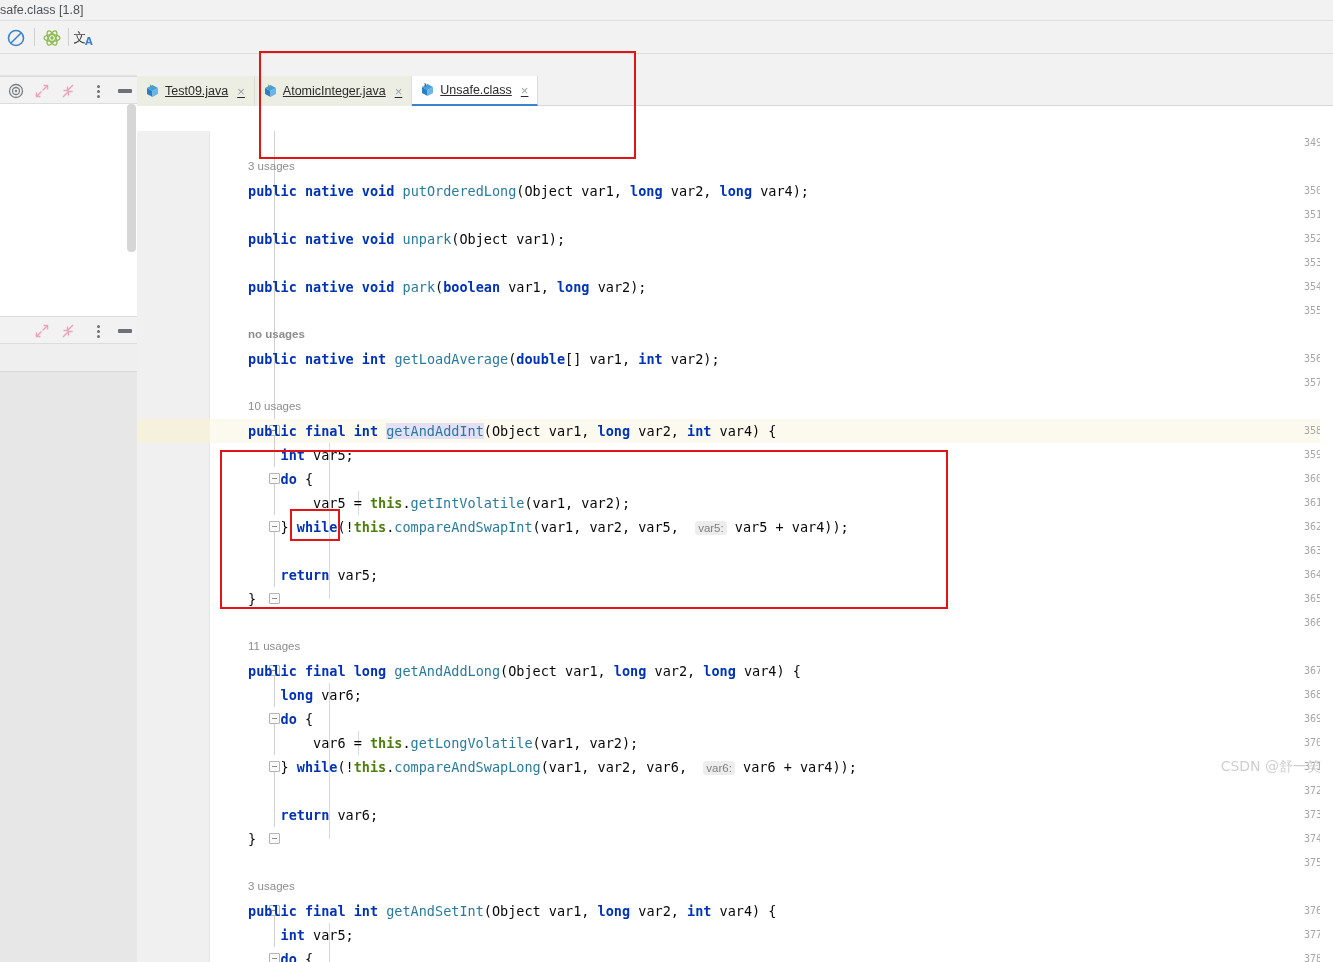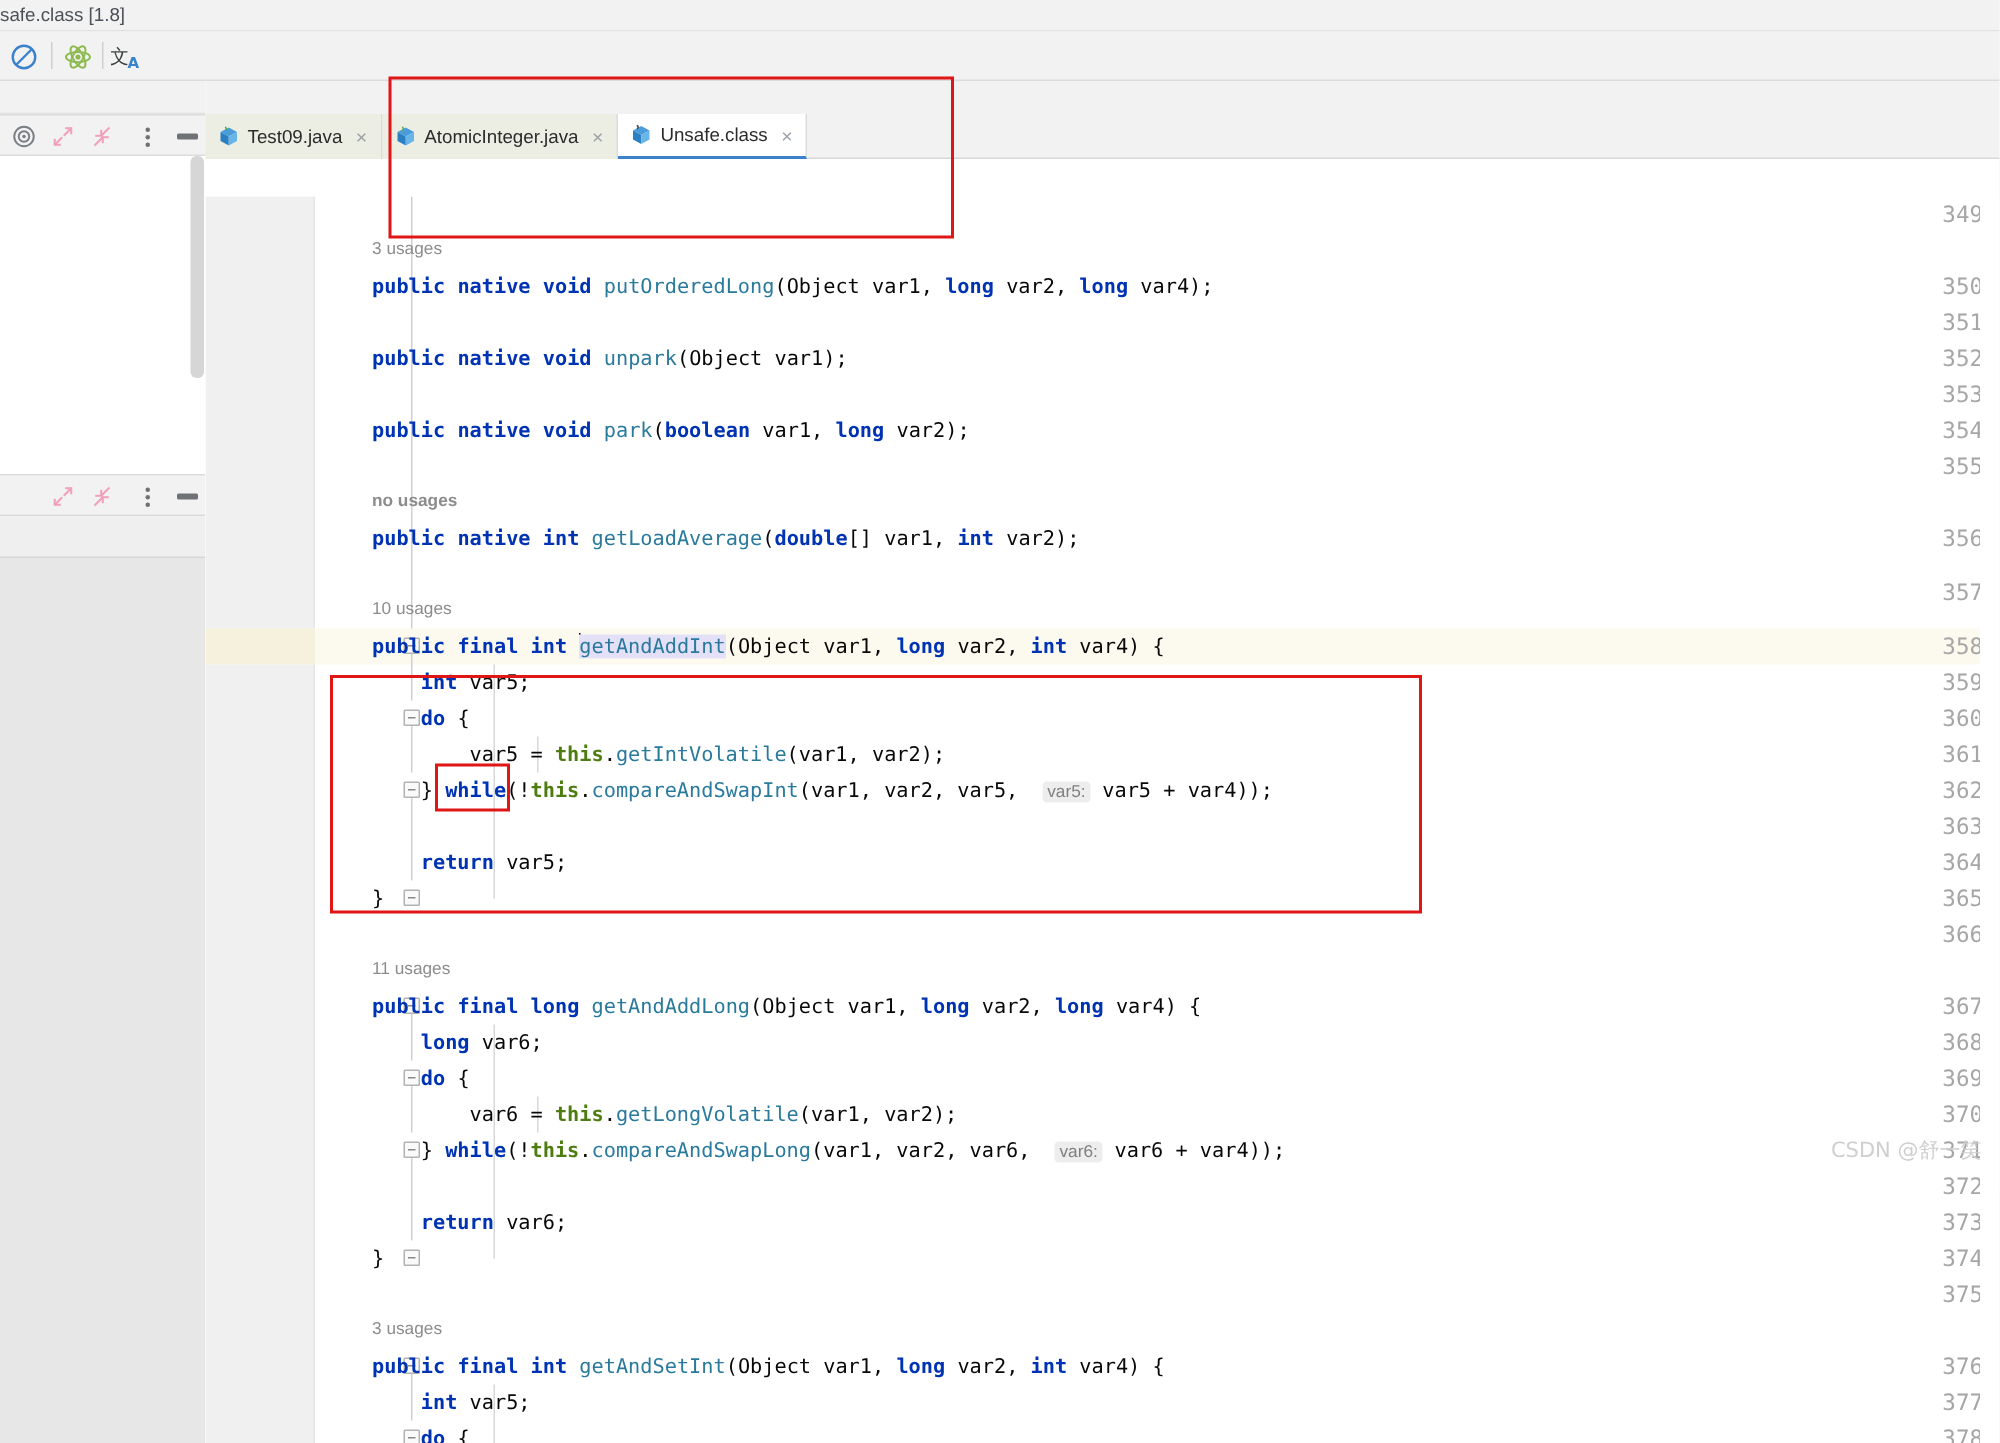--- a/index.html
+++ b/index.html
@@ -90,20 +90,21 @@
   .tabrow { position: absolute; left: 0; top: 22px; height: 30px; display: flex; align-items: stretch; }
   .tab {
     position: relative;
     display: flex; align-items: center; gap: 6px;
     padding: 0 9px 0 9px;
     height: 30px;
     font-size: 12.5px; color: #2b2b2b;
     border-right: 1px solid #dcdcdc;
     background: #eceee4;
     cursor: default;
+    text-decoration: underline;
   }
   .tab.active { background: #ffffff; border-bottom: 2px solid #3b82cc; }
   .tab .tab-close {
     font-size: 13px; color: #9aa0a6; margin-left: 3px; line-height: 1;
   }
   .tab .tab-label { white-space: nowrap; }
   .jicon { width: 13px; height: 14px; flex: 0 0 13px; }
 
   .notice {
     position: absolute; left: 0; top: 52px; width: 1196px; height: 25px;
@@ -124,21 +125,21 @@
     background: #f0f0f0;
   }
   .gutter-edge {
     position: absolute; left: 72px; top: 0; width: 1px; height: 831px; background: #e6e6e6;
   }
 
   .ln {
     position: absolute; right: 0; width: 73px;
     padding-right: 11px; text-align: right;
     font-family: "DejaVu Sans Mono", "Liberation Mono", monospace;
-    font-size: 15px; color: #a6a6a6;
+    font-size: 10px; color: #a6a6a6;
     height: 24px; line-height: 24px;
   }
   .rowhl {
     position: absolute; left: 0; width: 1196px; height: 24px;
     background: #fcfaef;
   }
   .rowhl-strip {
     position: absolute; left: 0; width: 73px; height: 24px; background: #f5f1dd;
   }
 
@@ -377,21 +378,21 @@
 
       <div id="line-numbers">
           <div class="ln" style="top: 0px;">349</div>
           <div class="ln" style="top: 48px;">350</div>
           <div class="ln" style="top: 72px;">351</div>
           <div class="ln" style="top: 96px;">352</div>
           <div class="ln" style="top: 120px;">353</div>
           <div class="ln" style="top: 144px;">354</div>
           <div class="ln" style="top: 168px;">355</div>
           <div class="ln" style="top: 216px;">356</div>
-          <div class="ln" style="top: 240px; margin-top: 12px;">357</div>
+          <div class="ln" style="top: 240px;">357</div>
           <div class="ln" style="top: 288px;">358</div>
           <div class="ln" style="top: 312px;">359</div>
           <div class="ln" style="top: 336px;">360</div>
           <div class="ln" style="top: 360px;">361</div>
           <div class="ln" style="top: 384px;">362</div>
           <div class="ln" style="top: 408px;">363</div>
           <div class="ln" style="top: 432px;">364</div>
           <div class="ln" style="top: 456px;">365</div>
           <div class="ln" style="top: 480px;">366</div>
           <div class="ln" style="top: 528px;">367</div>

